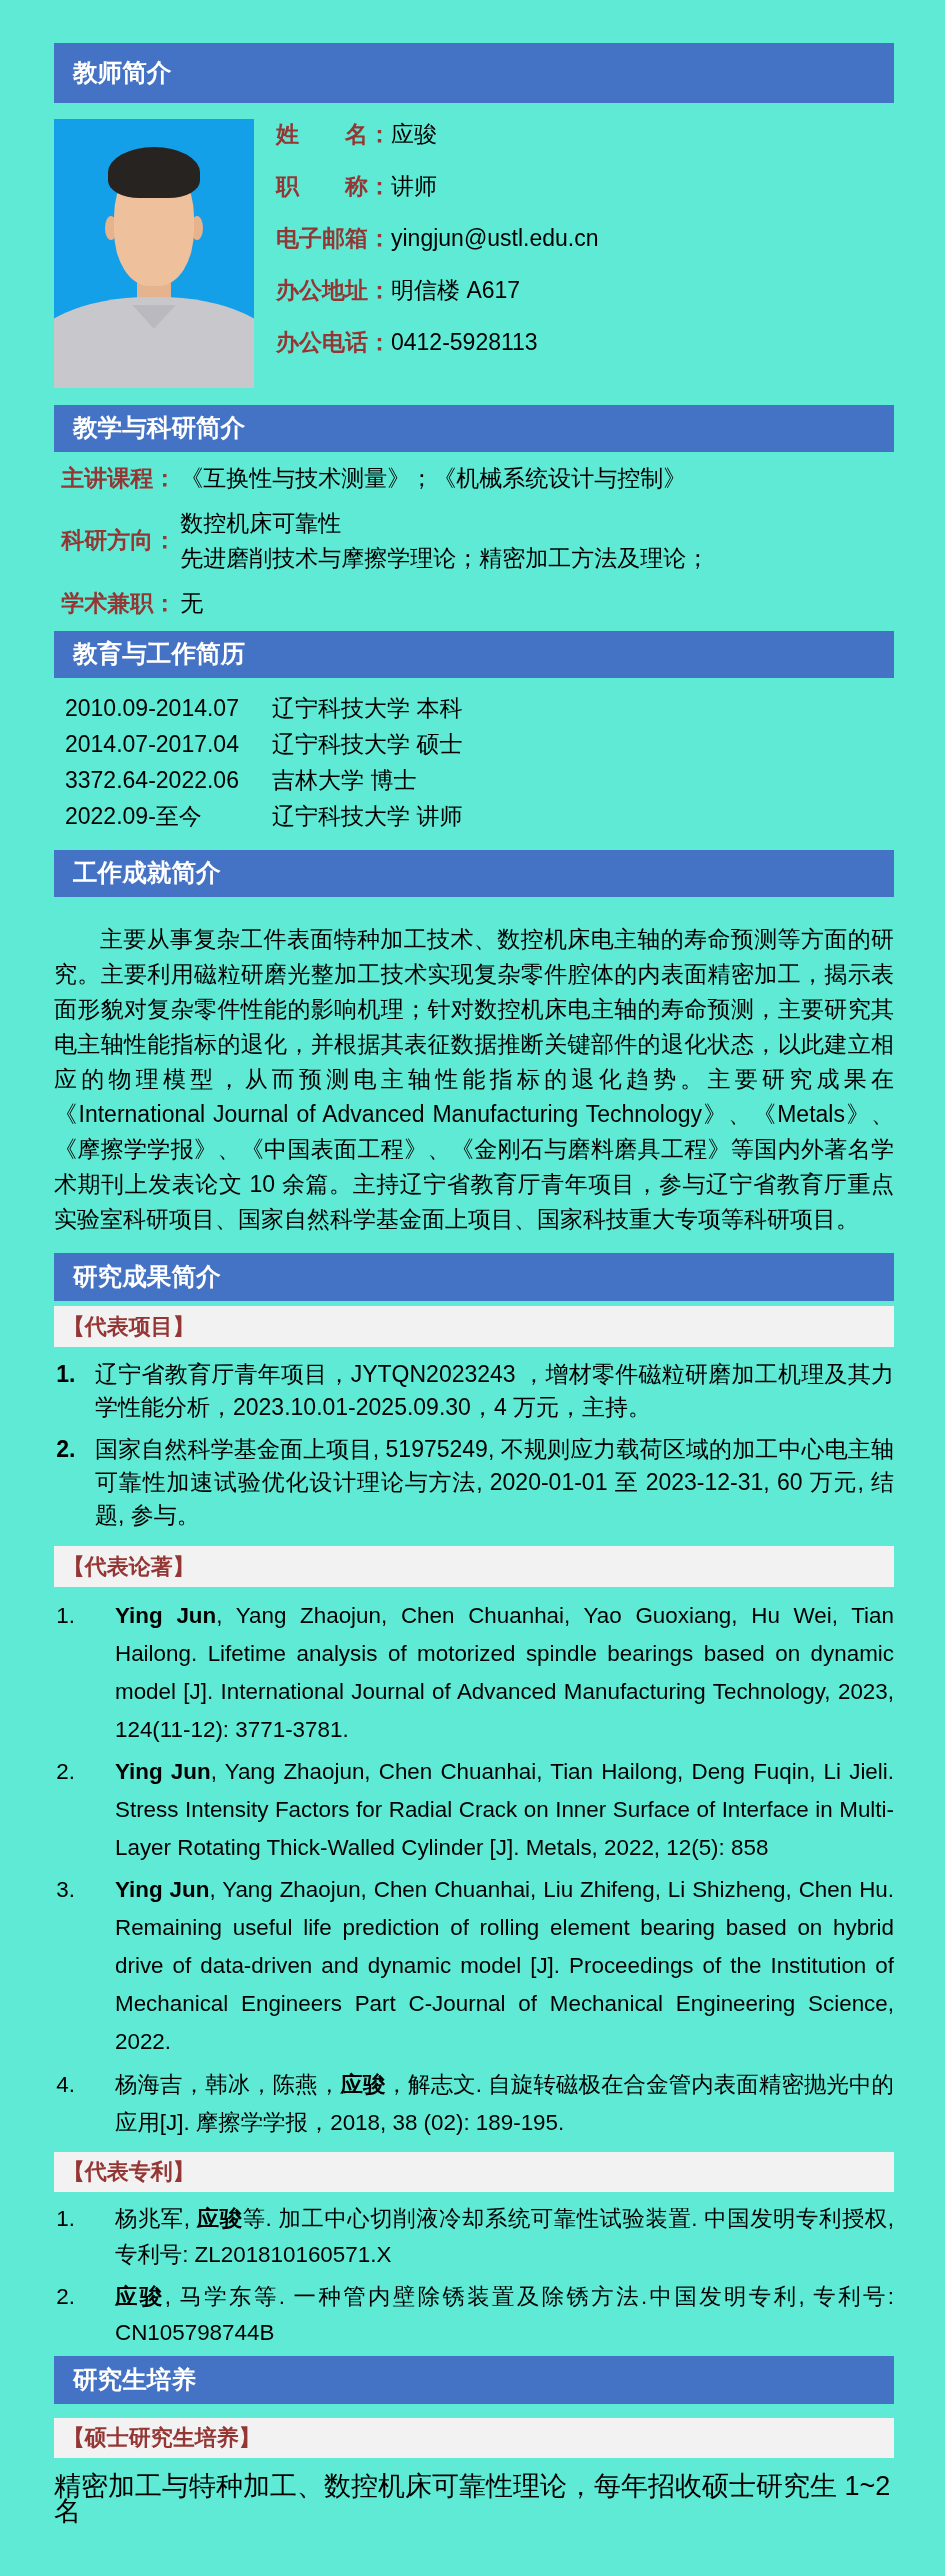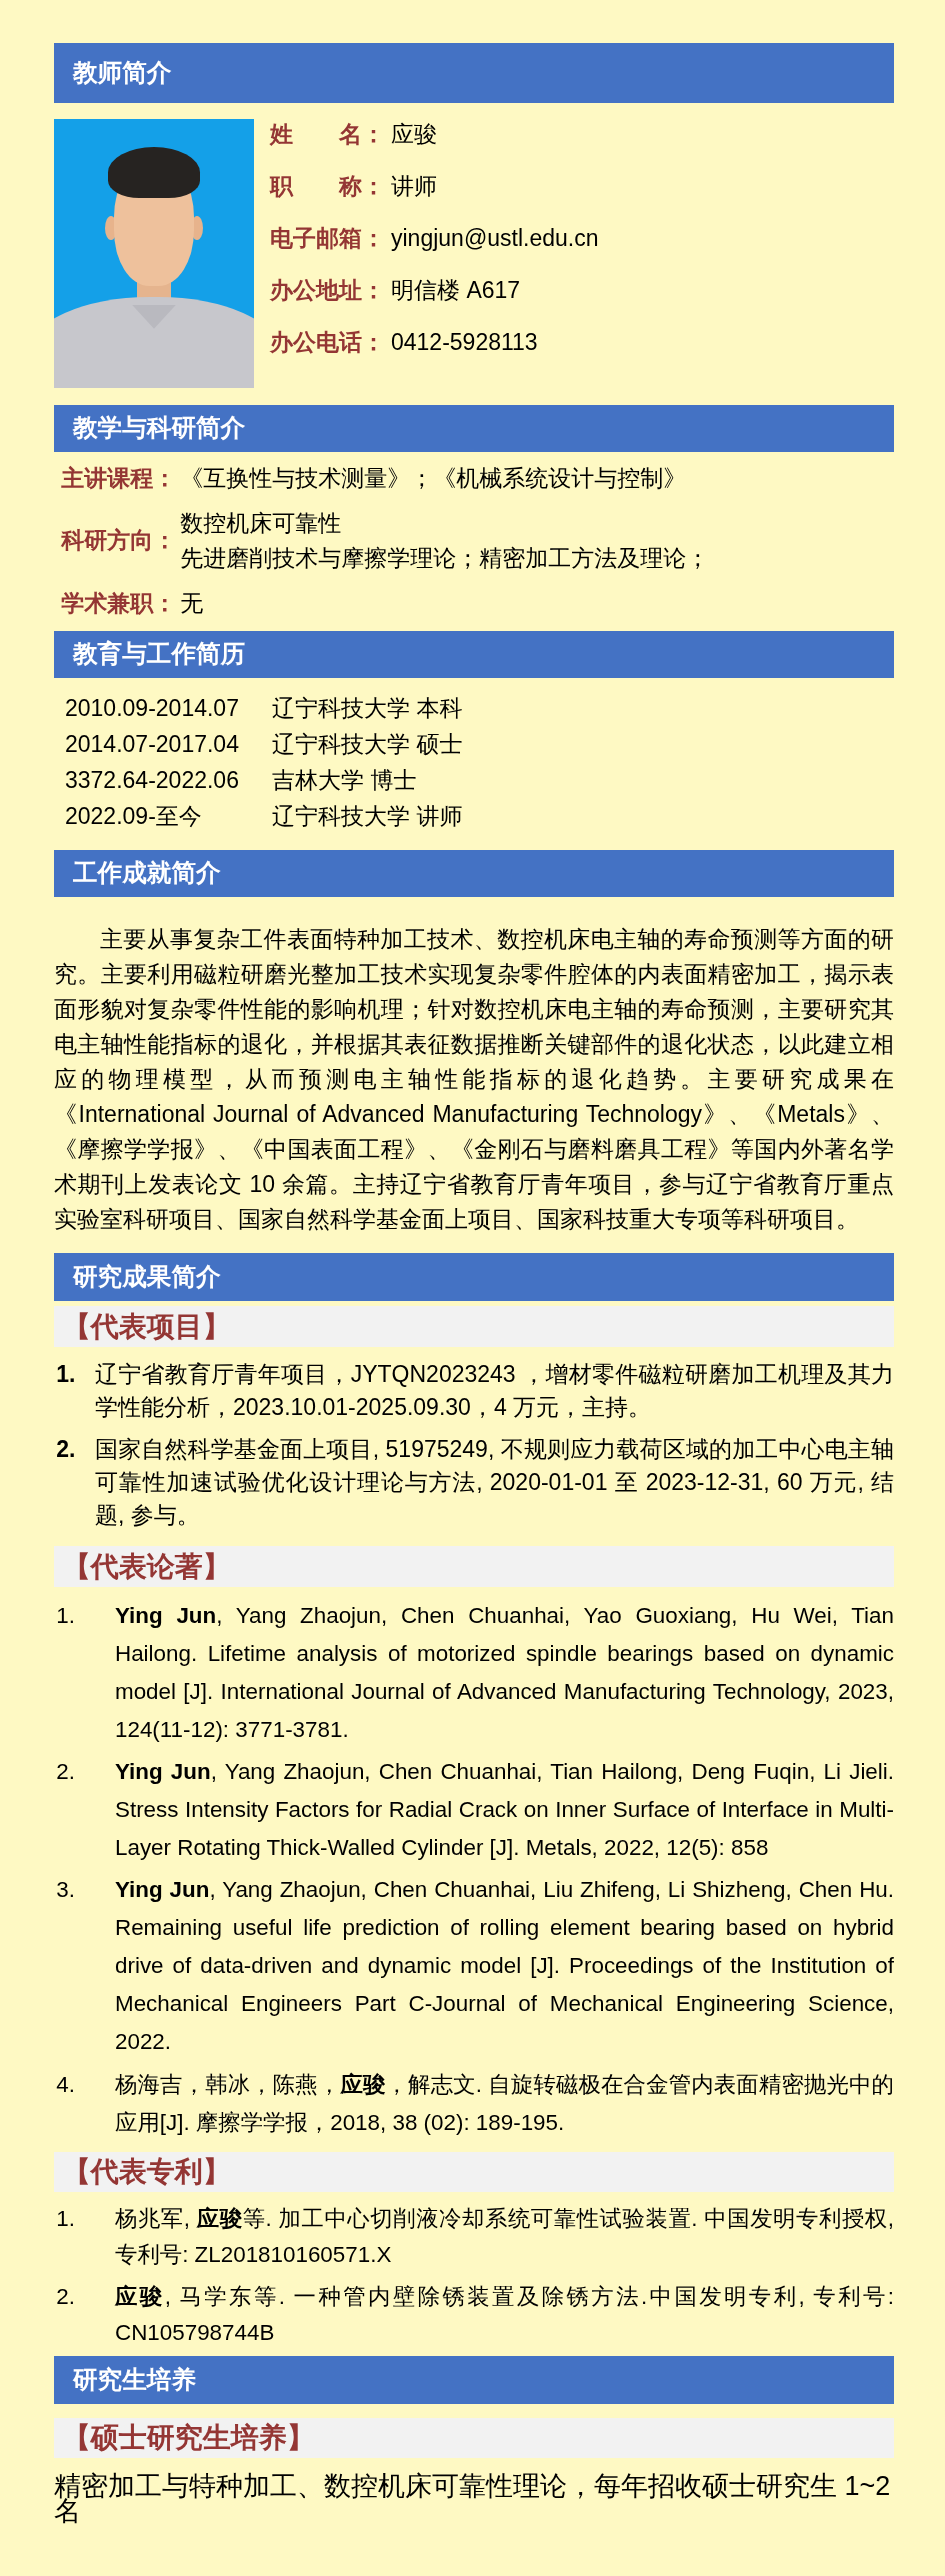--- a/index.html
+++ b/index.html
@@ -6,21 +6,21 @@
   html,body { background:#ffffff; }
   body {
     font-family:"Liberation Sans","DejaVu Sans",sans-serif;
     color:#000000;
     -webkit-font-smoothing:antialiased;
   }
   .page {
     position:relative;
     width:946px; height:2576px;
     overflow:hidden;
-    background:#fef9c3;
+    background:#5eead4;
     padding:43px 52px 0 54px;
   }
   
   .section-bar {
     background:#4472C4;
     color:#ffffff;
     font-size:24.6px; font-weight:700; line-height:30px;
     padding:8.7px 7.2px 8.7px 19px;
   }
   .section-bar.tall { padding-top:15px; padding-bottom:15px; }
@@ -36,21 +36,21 @@
     background:#b9b9bf; clip-path:polygon(0 0,50% 100%,100% 0); }
   .ph-neck { position:absolute; bottom:29%; left:41.5%; width:17%; height:14%; background:#e5b48e; }
   .ph-face { position:absolute; top:15%; left:30%; width:40%; height:47%;
     background:#eec19c; border-radius:46% 46% 44% 44%; }
   .ph-hair { position:absolute; top:10.5%; left:27%; width:46%; height:19%;
     background:#262321; border-radius:50% 50% 34% 34%; }
   .ph-ear-l,.ph-ear-r { position:absolute; top:36%; width:6%; height:9%;
     background:#e7b38c; border-radius:50%; }
   .ph-ear-l { left:25.5%; } .ph-ear-r { right:25.5%; }
   .fields { margin-left:16px; padding-top:2.9px; }
-  .p-field-row { display:flex; font-size:23px; line-height:24px; margin-bottom:28px; white-space:nowrap; }
+  .p-field-row { display:flex; font-size:23px; line-height:24px; margin-bottom:28px; white-space:nowrap;text-align:right; }
   .f-label { color:#943634; font-weight:700; width:121px; flex:none; }
   .f-value { color:#000000; }
   
   .teach { margin-top:8.7px; }
   .teach-row { display:grid; grid-template-columns:119px 1fr; align-items:center;
     margin:0 0 10px 7.2px; }
   .teach-row.last { margin-top:5.8px; }
   .t-label { color:#943634; font-weight:700; font-size:23px; line-height:29px; align-self:center; }
   .t-lines { font-size:23px; line-height:35px; }
   
@@ -60,21 +60,21 @@
   
   .ach-text {
     margin:24.6px 0 16.6px 0;
     font-size:23px; line-height:35px;
     text-align:justify; text-indent:46px;
   }
   
   .sub-band {
     background:#F2F2F2;
     color:#943634; font-weight:700;
-    font-size:28px; line-height:27.5px;
+    font-size:22px; line-height:27.5px;
     padding:6.5px 7.2px 6.5px 8.7px;
     margin-top:5.8px;
   }
   
   .num-list { margin-top:11.6px; }
   .nl-item { position:relative; text-align:justify; }
   .nl-item .num { position:absolute; left:2.2px; top:0; }
   .proj-item { padding-left:41px; font-size:23px; line-height:33px; margin-bottom:8.7px; }
   .proj-item .num { font-weight:700; }
   .paper-list { margin-top:10px; }

